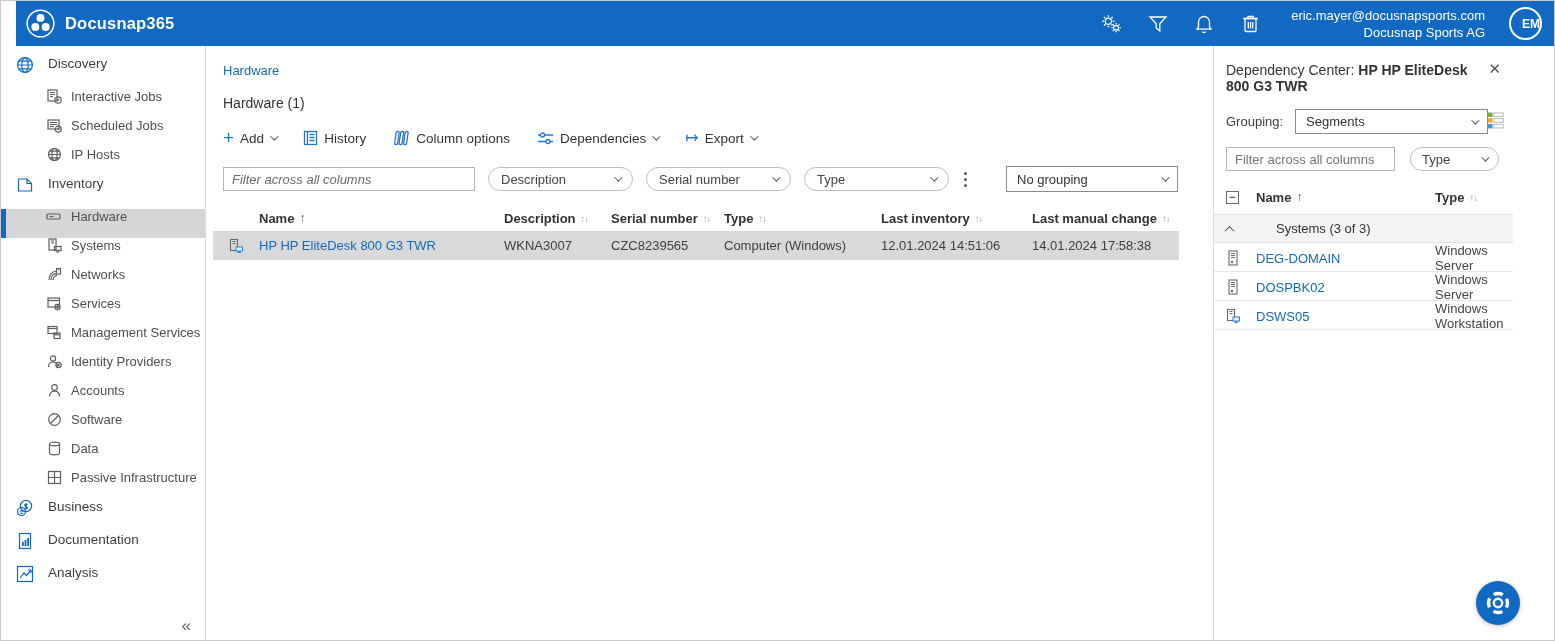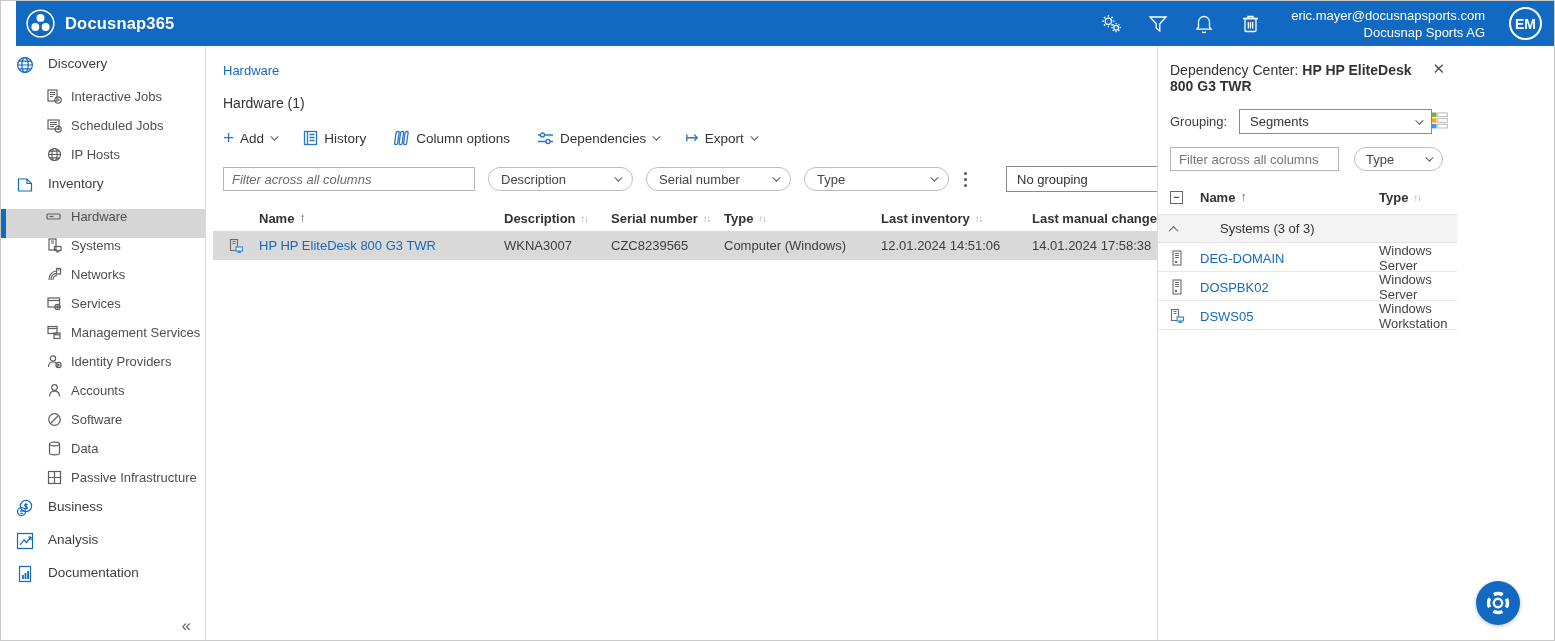--- a/index.html
+++ b/index.html
@@ -8,21 +8,21 @@
   #app { position:relative; width:1555px; height:641px; background:#fff; border:1px solid #c9c9c9; overflow:hidden; }
 
   
   .tophdr { position:absolute; top:0; left:0; right:0; height:45px; background:#1169c2; display:flex; align-items:center; color:#fff;margin-left:15px; }
   .logo { width:31px; height:31px; margin-left:9px; }
   .appname { font-size:16.5px; font-weight:bold; margin-left:9px; letter-spacing:.2px; }
   .hdr-right { margin-left:auto; display:flex; align-items:center; gap:24px; padding-right:12px; }
   .hic { width:22px; height:22px; display:flex; align-items:center; justify-content:center; cursor:pointer; }
   .hic svg { stroke:#fff; fill:none; stroke-width:1.3; }
   .useride { text-align:right; line-height:17px; font-size:13px; margin-left:6px; }
-  .avatar { width:33px; height:33px; border-radius:50%; border:2px solid #fff; display:flex; align-items:center; justify-content:center; font-size:14px; font-weight:bold; }
+  .avatar { width:33px; height:33px; border-radius:50%; border:2px solid #fff; display:flex; align-items:center; justify-content:flex-end; font-size:12px; font-weight:bold; }
 
   
   .sidebar { position:absolute; top:45px; left:0; width:205px; bottom:0; background:#fff; border-right:1px solid #dcdcdc; padding-top:10px; }
   .snav { display:flex; align-items:flex-start; height:33px; cursor:pointer; position:relative; color:#3e3e3e; }
   .snav.lvl2 { height:29px; color:#4f4f4f; }
   .snav .sic { width:18px; display:flex; justify-content:center; margin-left:15px; color:#1169c2; }
   .snav.lvl2 .sic { margin-left:45px; width:16px; color:#5f5f5f; }
   .slb { margin-left:14px; font-size:13.5px; }
   .snav.lvl2 .slb { margin-left:9px; font-size:13px; }
   .snav.sel { background:#d6d6d6; }
@@ -56,21 +56,21 @@
   .thead { margin:13px 0 0 6px; width:966px; height:26px; font-weight:bold; color:#333; }
   .th { display:flex; align-items:center; gap:5px; }
   .sort-asc { color:#555; font-size:12px; }
   .sort-both { color:#9a9a9a; font-size:9.5px; letter-spacing:-1px; }
   .trow { margin-left:6px; width:966px; height:29px; background:#d9d9d9; cursor:pointer; }
   .trow .ric { display:flex; justify-content:center; }
   .trow a { color:#1569bd; text-decoration:none; }
   .cell { font-size:13px; color:#3d3d3d; }
 
   
-  .panel { position:absolute; top:45px; left:1156px; width:300px; bottom:0; background:#fff; border-left:1px solid #dcdcdc; }
+  .panel { position:absolute; top:45px; left:1212px; width:300px; bottom:0; background:#fff; border-left:1px solid #dcdcdc; }
   .ptitle { display:flex; align-items:flex-start; padding:16px 12px 0 12px; font-size:14px; color:#333; }
   .ptitle b { font-weight:bold; }
   .pclose { margin-left:auto; font-size:15px; color:#555; cursor:pointer; line-height:14px; }
   .prow-group { display:flex; align-items:center; margin:15px 9px 0 12px; }
   .prow-group .lbl { font-size:13px; color:#3d3d3d; }
   .gsel { margin-left:12px; width:232px; height:25px; border:1px solid #8a8a8a; display:flex; align-items:center; padding:0 10px; color:#333; cursor:pointer; }
   .gsel .chev { margin-left:auto; }
   .legend { margin-left:auto; cursor:pointer; }
   .pfilters { display:flex; align-items:center; margin:13px 12px 0 12px; }
   .pflt { width:169px; height:24px; border:1px solid #b5b5b5; padding:0 8px; font-size:13px; font-family:inherit; color:#333; }
@@ -305,40 +305,40 @@
             <circle cx="10" cy="7" r="5.6"></circle>
             <path d="M10 3.8v6.4M8.2 9.2c.6.8 3 .9 3.3-.3.3-1.3-3-1.3-2.9-2.6.1-1.1 2.3-1.2 3-.4"></path>
             <circle cx="5.5" cy="12.5" r="4"></circle>
             <path d="M4 12.5c.4-.8 2.6-.8 3 0M4.4 14c.6.5 1.8.5 2.3 0"></path>
           </svg>
         </span>
       <span class="slb">Business</span>
     </div>
     <div class="snav lvl1">
       <span class="sic">
-          <svg width="18" height="18" viewBox="0 0 18 18" stroke-width="1.4">
-            <rect x="1.5" y="1.5" width="15" height="15"></rect>
-            <path d="M4 13l4-5 2.5 2.5L15 5"></path>
-            <path d="M15 5h-3M15 5v3"></path>
-          </svg>
-        </span>
-      <span class="slb">Analysis</span>
-    </div>
-    <div class="snav lvl1">
-      <span class="sic">
           <svg width="18" height="18" viewBox="0 0 18 18">
             <rect x="3.5" y="1.5" width="11" height="15"></rect>
             <g stroke="none" fill="#1169c2">
               <rect x="6" y="10" width="1.8" height="4"></rect>
               <rect x="8.6" y="8" width="1.8" height="6"></rect>
               <rect x="11.2" y="6" width="1.8" height="8"></rect>
             </g>
           </svg>
         </span>
       <span class="slb">Documentation</span>
+    </div>
+    <div class="snav lvl1">
+      <span class="sic">
+          <svg width="18" height="18" viewBox="0 0 18 18" stroke-width="1.4">
+            <rect x="1.5" y="1.5" width="15" height="15"></rect>
+            <path d="M4 13l4-5 2.5 2.5L15 5"></path>
+            <path d="M15 5h-3M15 5v3"></path>
+          </svg>
+        </span>
+      <span class="slb">Analysis</span>
     </div>
 
     <span class="collapse-btn">«</span>
   </div>
 
   <div class="main">
     <div class="crumb">
       <a>Hardware</a>
     </div>
     <div class="pgtitle">Hardware (1)</div>

